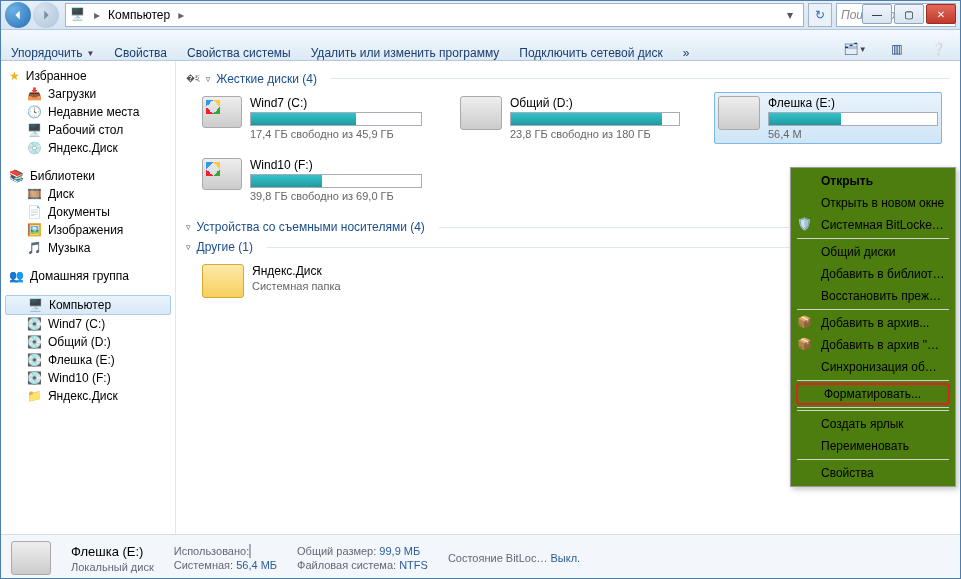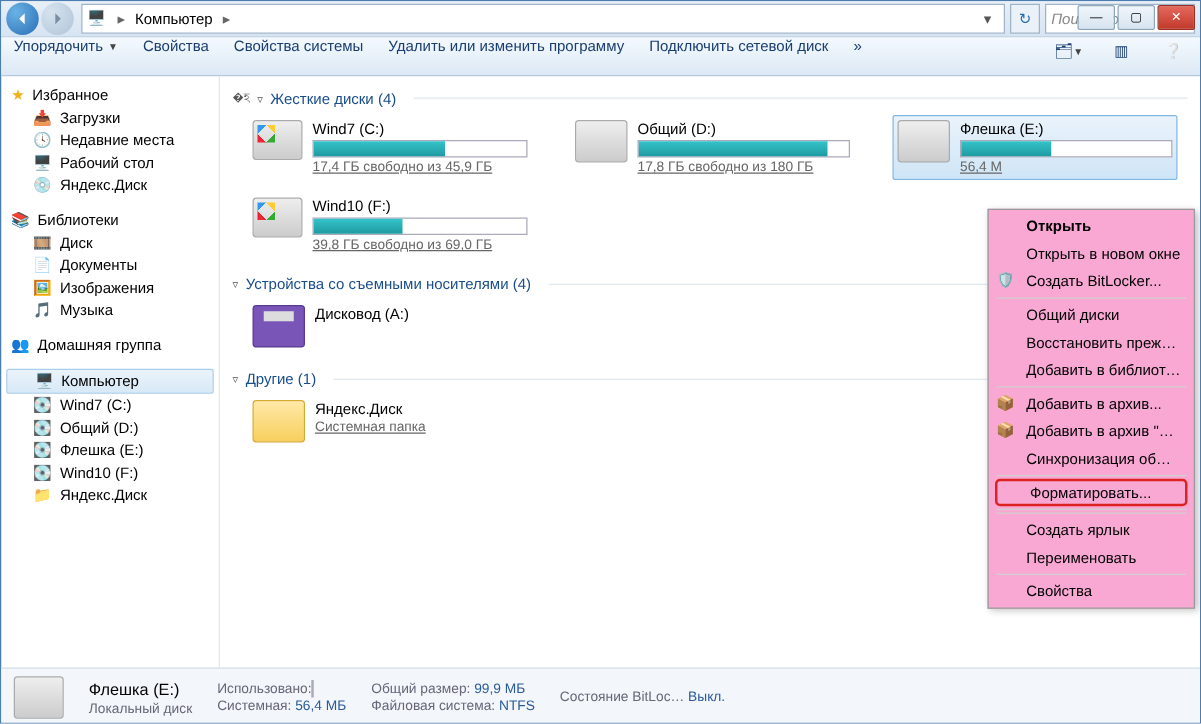--- a/index.html
+++ b/index.html
@@ -10,21 +10,21 @@
   .nav-back svg,.nav-fwd svg{width:14px;height:14px;fill:currentColor;}
   .addr{flex:1;height:22px;border:1px solid #a0b4c8;background:#fff;display:flex;align-items:center;margin:0 4px;padding:0 4px;}
   .addr .crumb{display:flex;align-items:center;gap:4px;}
   .addr .sep{margin:0 4px;color:#666;}
   .addr-drop{width:18px;text-align:center;color:#555;}
   .refresh{width:22px;height:22px;border:1px solid #a0b4c8;background:#eaf1f8;display:flex;align-items:center;justify-content:center;color:#2a6fb5;}
   .search{width:110px;height:22px;border:1px solid #a0b4c8;background:#fff;margin-left:4px;display:flex;align-items:center;padding:0 4px;color:#888;font-style:italic;}
   .winbtns{position:absolute;right:4px;top:3px;display:flex;gap:2px;}
   .winbtn{width:28px;height:18px;border:1px solid #8da6bf;background:linear-gradient(#f0f5fa,#d7e4f0);border-radius:2px;display:flex;align-items:center;justify-content:center;font-size:10px;}
   .winbtn.close{background:linear-gradient(#e46a5e,#c1392a);border-color:#9a2f22;color:#fff;}
-  .toolbar{height:30px;background:linear-gradient(#f4f9fe,#dce9f5);border-bottom:1px solid #b5c9de;display:flex;align-items:flex-start;padding:0 10px;gap:20px;color:#1a3e6f;}
+  .toolbar{height:30px;background:linear-gradient(#f4f9fe,#dce9f5);border-bottom:1px solid #b5c9de;display:flex;align-items:flex-end;padding:0 10px;gap:20px;color:#1a3e6f;}
   .toolbar .tbtn{cursor:pointer;display:flex;align-items:center;gap:4px;}
   .toolbar .spacer{flex:1;}
   .tb-icon{width:22px;height:22px;display:flex;align-items:center;justify-content:center;}
   .body{display:flex;height:calc(100% - 28px - 30px - 46px);}
   .sidebar{width:174px;border-right:1px solid #e0e8ef;padding:6px 0;overflow:hidden;}
   .sb-group{margin-bottom:10px;}
   .sb-head{display:flex;align-items:center;gap:6px;padding:2px 8px;font-weight:400;}
   .sb-item{display:flex;align-items:center;gap:6px;padding:2px 8px 2px 26px;cursor:pointer;}
   .sb-item.sel{background:linear-gradient(#eaf3fb,#d8e9f7);border:1px solid #a9cdea;border-radius:2px;margin:0 4px;padding-left:22px;}
   .icon16{width:16px;height:16px;display:inline-block;}
@@ -38,33 +38,33 @@
   .drv-icon{width:40px;height:32px;background:linear-gradient(#eee,#ccc);border:1px solid #aaa;border-radius:3px;position:relative;}
   .drv-icon.win::after{content:"";position:absolute;left:3px;top:3px;width:14px;height:14px;background:
     linear-gradient(45deg,#e23 25%,transparent 25%),
     linear-gradient(-45deg,#3a3 25%,transparent 25%),
     linear-gradient(135deg,#39e 25%,transparent 25%),
     linear-gradient(-135deg,#fc3 25%,transparent 25%);}
   .drv-info{flex:1;}
   .drv-name{margin-bottom:2px;}
   .bar{height:12px;border:1px solid #aab;background:#fff;position:relative;margin-bottom:2px;}
   .bar .fill{position:absolute;left:0;top:0;bottom:0;background:linear-gradient(#34c3c9,#1e9ba1);}
-  .drv-sub{color:#666;font-size:11px;text-decoration:underline;}
+  .drv-sub{color:#666;font-size:11px;}
   .floppy-icon{width:40px;height:32px;background:#7a55b8;border:1px solid #5a3a90;border-radius:3px;position:relative;}
   .floppy-icon::after{content:"";position:absolute;left:8px;top:4px;width:24px;height:8px;background:#ddd;}
   .folder-icon{width:40px;height:32px;background:linear-gradient(#ffe9a8,#f7cf5e);border:1px solid #d6a92f;border-radius:3px;}
   .statusbar{height:46px;border-top:1px solid #d5dde5;background:#f3f7fb;display:flex;align-items:center;padding:0 10px;gap:20px;}
   .sb-big-icon{width:38px;height:32px;background:linear-gradient(#eee,#ccc);border:1px solid #aaa;border-radius:3px;}
   .sb-col{display:flex;flex-direction:column;gap:2px;font-size:11px;}
   .sb-label{color:#667;}
   .sb-val{color:#2a5b9a;}
   .sb-bar{width:90px;height:10px;border:1px solid #aab;background:#fff;position:relative;}
   .sb-bar .fill{position:absolute;left:0;top:0;bottom:0;background:linear-gradient(#34c3c9,#1e9ba1);}
   
-  .ctx{position:absolute;top:166px;right:4px;width:160px;background:#f9a8d4;border:1px solid #9a9a9a;box-shadow:2px 2px 6px rgba(0,0,0,0.25);padding:2px;z-index:20;}
+  .ctx{position:absolute;top:166px;right:4px;width:160px;background:#4d7c0f;border:1px solid #9a9a9a;box-shadow:2px 2px 6px rgba(0,0,0,0.25);padding:2px;z-index:20;}
   .ctx .mi{padding:4px 8px 4px 28px;position:relative;cursor:default;white-space:nowrap;overflow:hidden;text-overflow:ellipsis;}
   .ctx .mi.bold{font-weight:700;}
   .ctx hr{border:none;border-top:1px solid #d0d0d0;margin:2px 4px;}
   .ctx .micon{position:absolute;left:4px;top:3px;width:16px;height:16px;}
   .ctx .hl{border:2px solid #d22;border-radius:4px;margin:0 3px;padding:2px 6px 2px 26px;}
   .star{color:#f1b11a;}
   .blue{color:#2a6fb5;}
   .chev{font-size:8px;color:#444;}
 </style>
 </head>
@@ -220,21 +220,21 @@
             <div class="drv-sub">17,4 ГБ свободно из 45,9 ГБ</div>
           </div>
         </div>
         <div class="drive">
           <div class="drv-icon"></div>
           <div class="drv-info">
             <div class="drv-name">Общий (D:)</div>
             <div class="bar">
                 <div class="fill" style="width:90%"></div>
               </div>
-            <div class="drv-sub">17,8 ГБ свободно из 180 ГБ</div>
+            <div class="drv-sub">23,8 ГБ свободно из 180 ГБ</div>
           </div>
         </div>
         <div class="drive sel">
           <div class="drv-icon"></div>
           <div class="drv-info">
             <div class="drv-name">Флешка (E:)</div>
             <div class="bar">
                 <div class="fill" style="width:43%"></div>
               </div>
             <div class="drv-sub">56,4 М</div>
@@ -250,28 +250,20 @@
             <div class="drv-sub">39,8 ГБ свободно из 69,0 ГБ</div>
           </div>
         </div>
       </div>
 
       <div class="section-head">
         <span class="tri">▿</span>
           <span>Устройства со съемными носителями (4)</span>
           <hr>
       </div>
-      <div class="drives">
-        <div class="drive">
-          <div class="floppy-icon"></div>
-          <div class="drv-info">
-              <div class="drv-name">Дисковод (A:)</div>
-            </div>
-        </div>
-      </div>
 
       <div class="section-head">
         <span class="tri">▿</span>
           <span>Другие (1)</span>
           <hr>
       </div>
       <div class="drives">
         <div class="drive">
           <div class="folder-icon"></div>
           <div class="drv-info">
@@ -298,25 +290,25 @@
       <span><span class="sb-label">Файловая система:</span> <span class="sb-val">NTFS</span></span>
     </div>
     <div class="sb-col">
       <span><span class="sb-label">Состояние BitLoc…</span> <span class="sb-val">Выкл.</span></span>
     </div>
   </div>
 
   <div class="ctx">
     <div class="mi bold">Открыть</div>
     <div class="mi">Открыть в новом окне</div>
-    <div class="mi"><span class="micon">🛡️</span><span>Создать BitLocker...</span></div>
+    <div class="mi"><span class="micon">🛡️</span><span>Системная BitLocker...</span></div>
     <hr>
     <div class="mi"><span>Общий диски</span></div>
+    <div class="mi"><span>Добавить в библиотеку</span></div>
     <div class="mi">Восстановить прежнюю</div>
-    <div class="mi"><span>Добавить в библиотеку</span></div>
     <hr>
     <div class="mi"><span class="micon">📦</span><span>Добавить в архив...</span></div>
     <div class="mi"><span class="micon">📦</span><span>Добавить в архив "Archiv</span></div>
     <div class="mi"><span>Синхронизация общих п</span></div>
     <hr>
     <div class="mi hl">Форматировать...</div>
     <hr>
     <hr>
     <div class="mi">Создать ярлык</div>
     <div class="mi">Переименовать</div>

